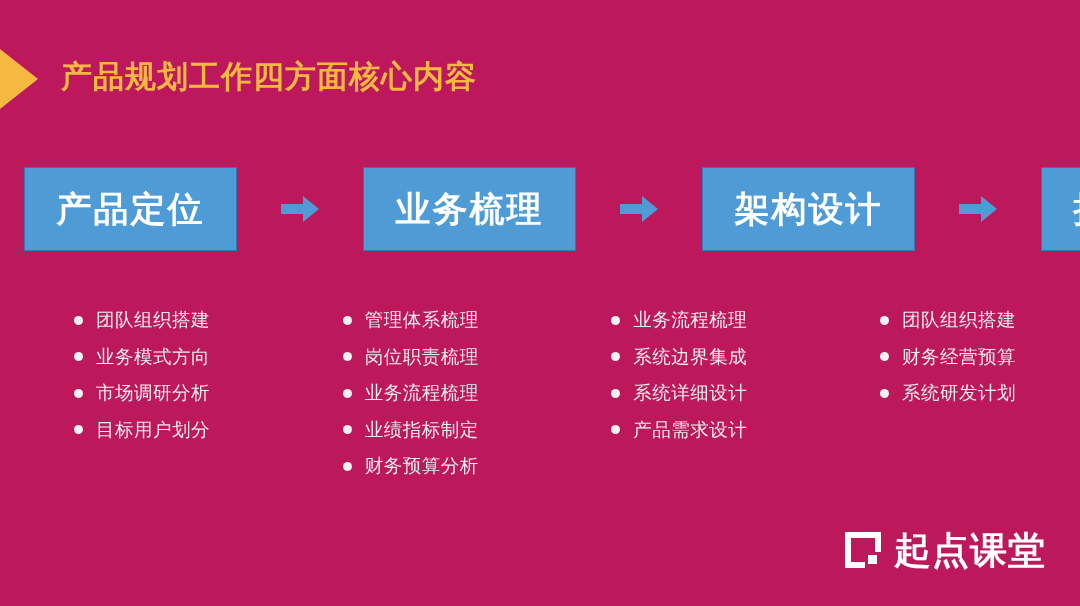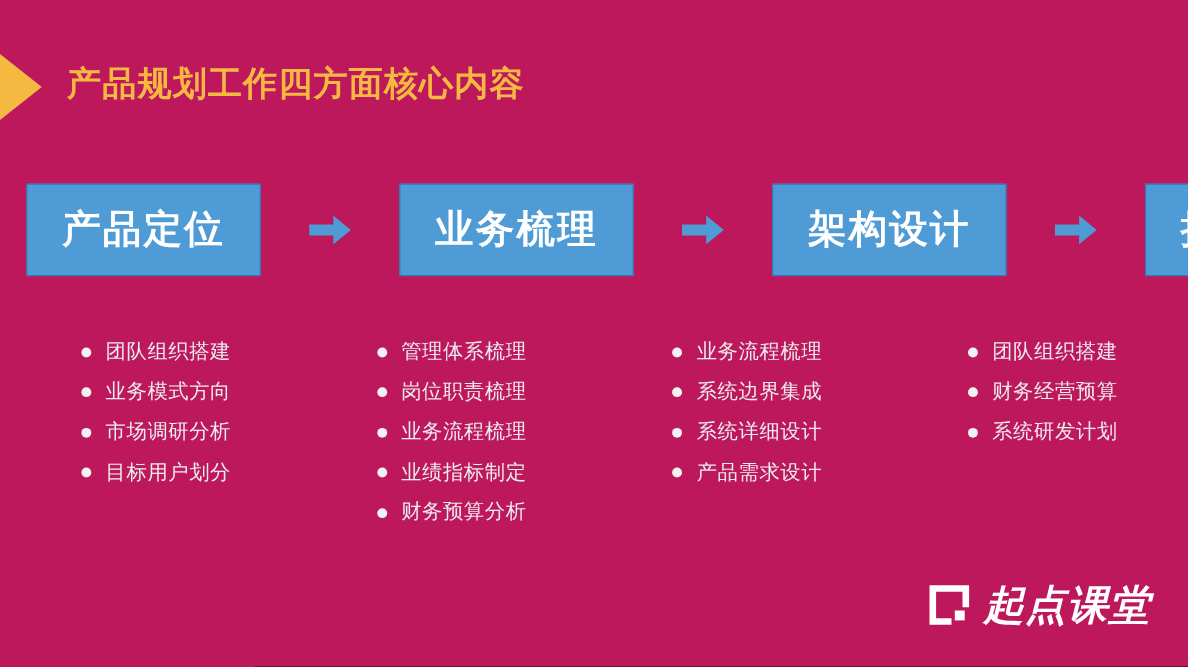--- a/index.html
+++ b/index.html
@@ -141,21 +141,20 @@
     flex: 0 0 auto;
   }
   .logo-mark svg { display: block; }
   .logo-text {
     font-size: 37px;
     font-weight: bold;
     color: #ffffff;
     letter-spacing: 1px;
     line-height: 1;
     white-space: nowrap;
-    font-style: italic;
   }
 </style>
 </head>
 <body>
 
 <div class="slide">
 
   <div class="header">
     <div class="header-marker"></div>
     <div class="header-title">产品规划工作四方面核心内容</div>

